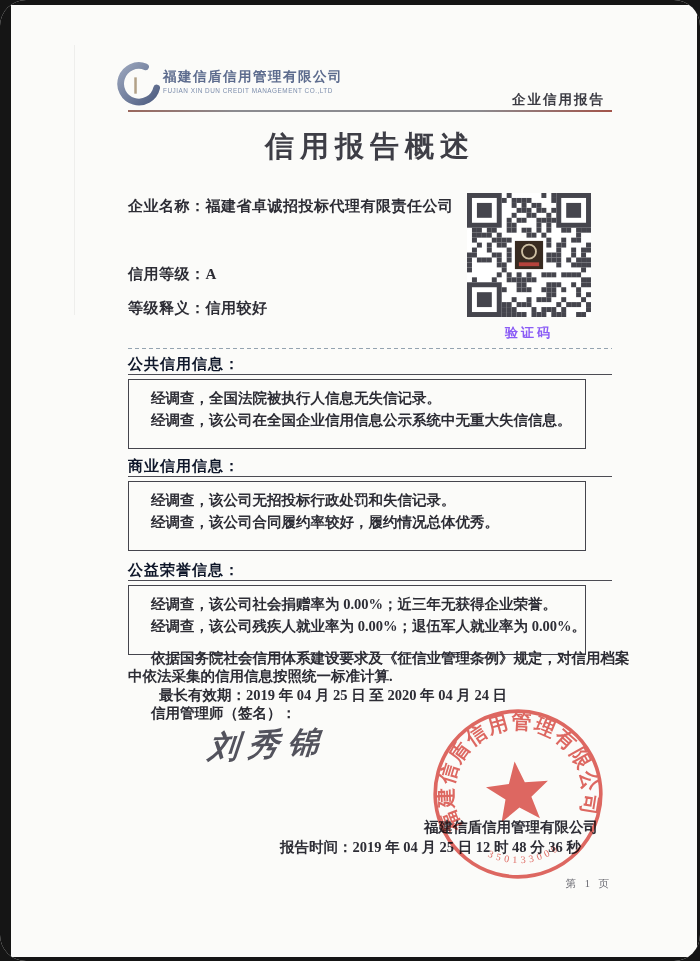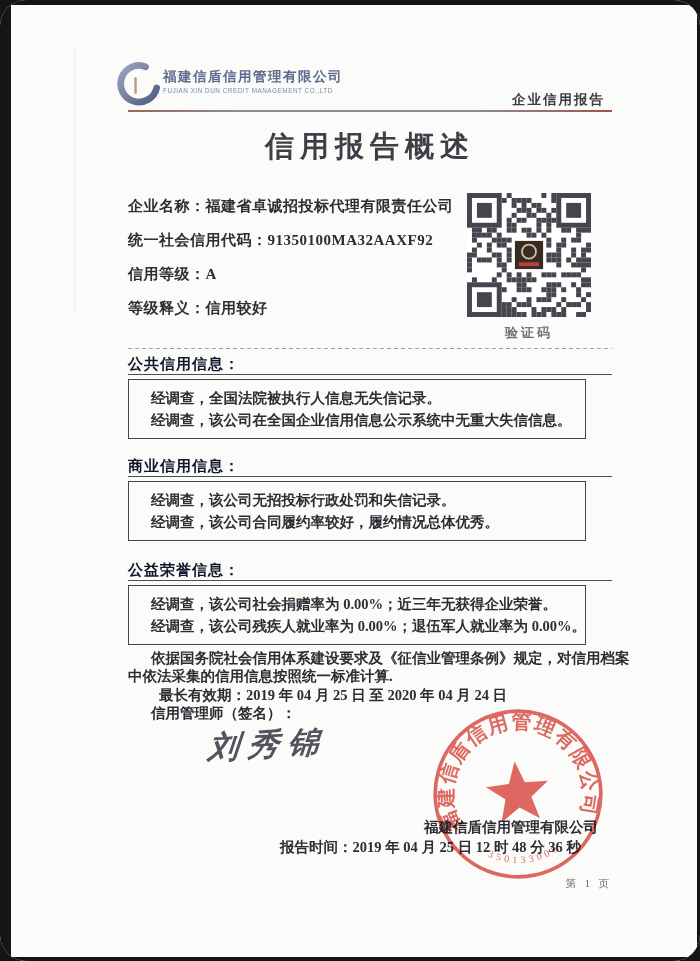--- a/index.html
+++ b/index.html
@@ -30,31 +30,31 @@
 
   .page-title{position:absolute;left:128px;top:127px;width:484px;margin:0;text-align:center;
     font-size:29px;font-weight:bold;letter-spacing:6px;color:#3e3e46;}
 
   
   .field{position:absolute;left:128px;font-size:15px;font-weight:bold;letter-spacing:.5px;white-space:nowrap;}
 
   
   .qr{position:absolute;left:467px;top:193px;margin:0;width:124px;text-align:center;}
   .qr svg{width:124px;height:124px;display:block;}
-  .qr-caption{font-size:13px;font-weight:bold;letter-spacing:3px;margin-top:7px;color:#737373;}
+  .qr-caption{font-size:13px;font-weight:bold;letter-spacing:3px;margin-top:7px;color:#8b5cf6;}
 
   .dashed-rule{position:absolute;left:128px;top:348px;width:484px;height:1px;
     background:repeating-linear-gradient(90deg,#94a3b0 0 4px,transparent 4px 7px);}
 
   
   .info-section{position:absolute;left:128px;width:484px;}
   .sec-heading{margin:0;font-size:15px;font-weight:bold;letter-spacing:1px;color:#0f172a;
     padding-bottom:0;border-bottom:1.5px solid #4c4c54;}
   .sec-box{margin-top:4px;width:458px;box-sizing:border-box;border:1.5px solid #45454d;
-    padding:7px 8px 7px 22px;}
+    padding:7px 8px 17px 22px;}
   .sec-box p{margin:0;font-size:14.5px;font-weight:bold;line-height:22px;white-space:nowrap;}
 
   
   .note{position:absolute;font-size:14.5px;font-weight:bold;white-space:nowrap;color:#2c2c34;}
   .signature{position:absolute;left:208px;top:724px;font-size:31px;font-weight:600;color:#53535d;
     letter-spacing:9px;transform:rotate(-3deg) skewX(-8deg);font-style:italic;}
 
   .stamp{position:absolute;left:427px;top:703px;width:182px;height:182px;
     mix-blend-mode:multiply;opacity:.85;z-index:30;}
 
@@ -86,23 +86,20 @@
     <div class="logo-cn">福建信盾信用管理有限公司</div>
     <div class="logo-en">FUJIAN XIN DUN CREDIT MANAGEMENT CO.,LTD</div>
   </div>
   <div class="doc-type">企业信用报告</div>
   <div class="header-rule"></div>
 
   <h1 class="page-title">信用报告概述</h1>
 
   <div class="field" style="top:197px">
     <span>企业名称：</span><span>福建省卓诚招投标代理有限责任公司</span>
-  </div>
-  <div class="field" style="top:231px">
-    <span>统一社会信用代码：</span><span>91350100MA32AAXF92</span>
   </div>
   <div class="field" style="top:265px">
     <span>信用等级：</span><span>A</span>
   </div>
   <div class="field" style="top:299px">
     <span>等级释义：</span><span>信用较好</span>
   </div>
 
   <figure class="qr">
     <svg viewBox="0 0 110 110">

